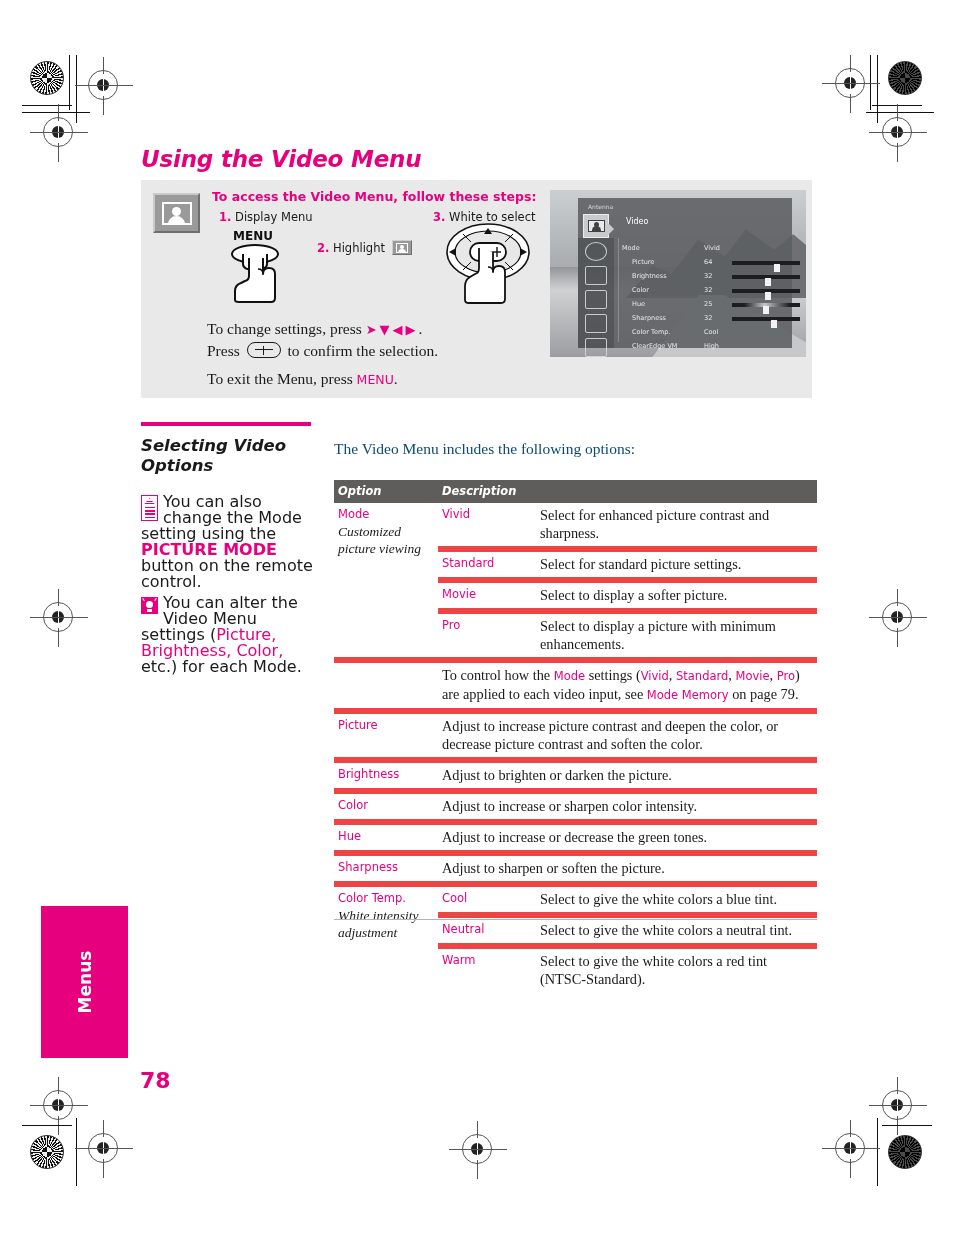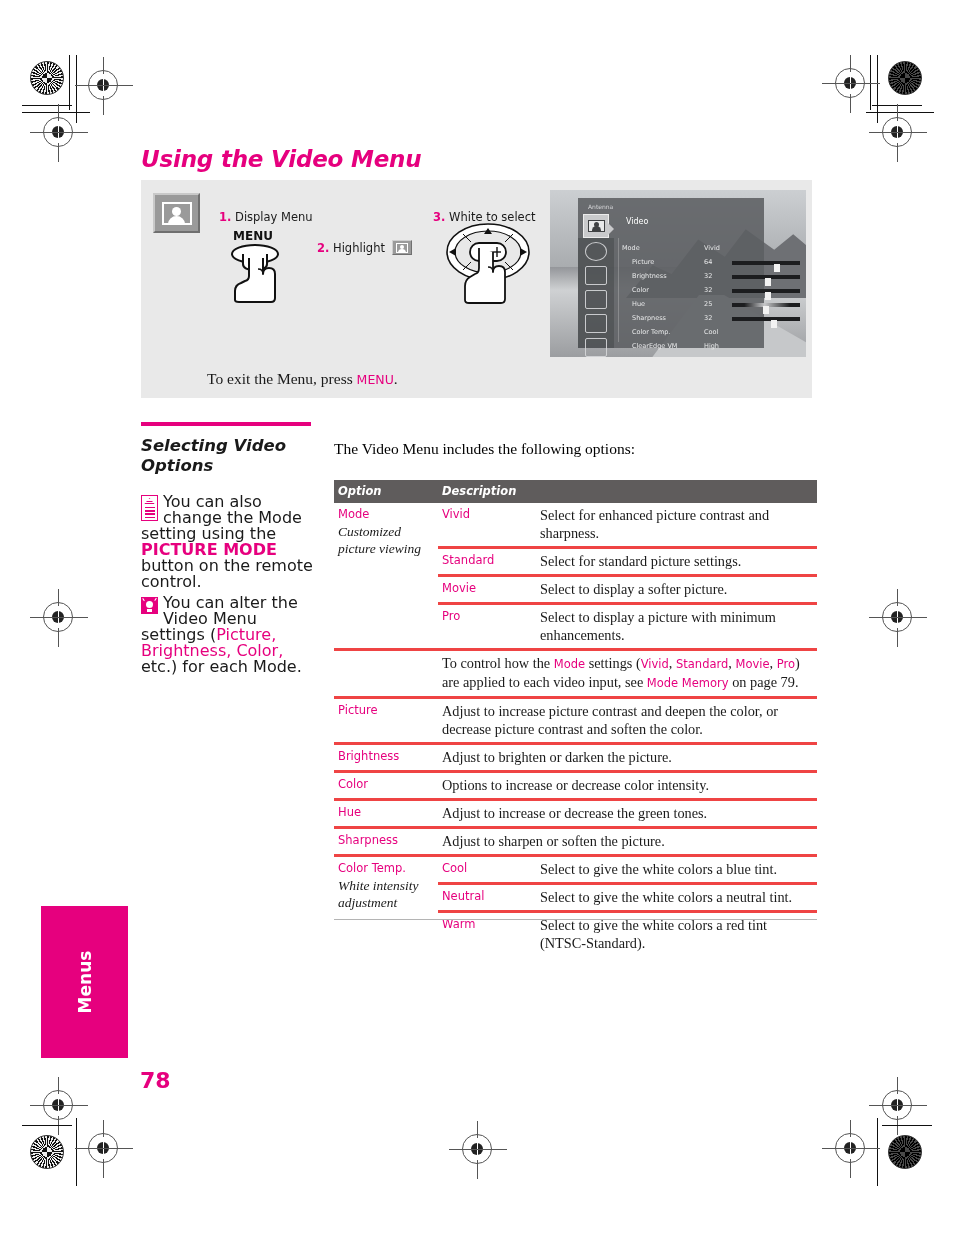--- a/index.html
+++ b/index.html
@@ -212,20 +212,21 @@
   #tv-shot .ground {
     position:absolute; left:0; bottom:0; right:0; height:62px;
     background: linear-gradient(#7d7f82, #8e9093);
     z-index:-1;
   }
   #osd {
     position: absolute;
     left: 28px; top: 8px;
     width: 186px; height: 150px;
     background: rgba(92,94,98,0.88);
+    padding-left: 28px;
   }
   #osd .antenna {
     position:absolute; left:10px; top:5px;
     font-family:"DejaVu Sans", sans-serif; font-size:6px; color:#d6d7d9;
   }
   #osd .vtitle {
     position:absolute; left:48px; top:19px;
     font-family:"DejaVu Sans", sans-serif; font-size:8px; color:#ffffff;
   }
   #osd .railbg {
@@ -338,21 +339,21 @@
     position:absolute; left:50%; bottom:2.5px; margin-left:-2.5px;
     width:5px; height:3px; background:#fff;
   }
   .bulb-icon .ray {
     position:absolute; background:#fff; width:1.4px; height:3px; top:1px;
   }
 
   
   #intro-line {
     position:absolute; left:334px; top:440px;
-    font-family:"Liberation Serif", serif; font-size:15.5px; color:#000000;
+    font-family:"Liberation Serif", serif; font-size:15.5px; color:#0c4a6e;
   }
   #opt-table {
     position:absolute; left:334px; top:480px;
     width: 483px;
     border-collapse: collapse;
   }
   #opt-table th {
     background:#5f5c5c;
     color:#ffffff;
     font-family:"DejaVu Sans", sans-serif;
@@ -378,21 +379,21 @@
   }
   #opt-table td.opt .ital {
     display:block;
     font-family:"Liberation Serif", serif;
     font-style: italic;
     font-size: 13.5px;
     color:#1a1a1a;
     line-height: 17px;
     margin-top: 1px;
   }
-  .rule-top td { border-top: 3px solid #ef4444; }
+  .rule-top td { border-top: 6px solid #ef4444; }
   .rule-top-dark td { border-top: 1px solid #5f5c5c; }
   .colw1 { width: 94px; }
   .colw2 { width: 88px; }
   #table-bottom-rule {
     position:absolute; left:334px; width:483px; height:1px; background:#b4b4b4;
   }
   .pk { color:#e6007e; font-family:"DejaVu Sans", sans-serif; font-size:11.5px; }
 
   
   #menus-tab {
@@ -478,20 +479,21 @@
 
 <div id="access-box">
 
   <div id="tv-icon-badge">
     <div class="frame">
       <div class="head"></div>
       <div class="body"></div>
     </div>
   </div>
 
+  <div class="access-head">To access the Video Menu, follow these steps:</div>
 
   <div class="step" id="step1">
     <b>1.</b>
     <span>Display Menu</span>
   </div>
 
   <div class="step" id="step2">
     <b>2.</b>
     <span>Highlight</span>
     <span class="mini-tv-icon">
@@ -529,20 +531,24 @@
       <polygon points="6,30 13,26 13,34" fill="#111"></polygon>
       <polygon points="84,30 77,26 77,34" fill="#111"></polygon>
       <rect x="27" y="21" width="36" height="18" rx="9" fill="#ffffff" stroke="#111" stroke-width="1.8"></rect>
       <line x1="46" y1="30" x2="58" y2="30" stroke="#111" stroke-width="1.4"></line>
       <line x1="54" y1="25" x2="54" y2="35" stroke="#111" stroke-width="1.4"></line>
       <path d="M36 26 L36 46 Q36 51 32 52 L27 55 Q22 58 22 64 L22 78 Q22 81 26 81 L58 81 Q62 81 62 77 L62 50 Q62 44 56 44 Q50 44 50 50 L50 30" fill="#ffffff" stroke="#111" stroke-width="1.8" stroke-linejoin="round"></path>
       <path d="M50 50 Q50 45 45 45" fill="none" stroke="#111" stroke-width="1.3"></path>
     </svg>
   </div>
 
+  <div class="body-para" id="para-change">
+    <span>To change settings, press </span><span class="arrow-set">➤▼◀▶</span><span>.</span><br>
+    <span>Press </span><span class="confirm-btn"></span><span> to confirm the selection.</span>
+  </div>
 
   <div class="body-para" id="para-exit">
     <span>To exit the Menu, press </span><span class="menu-word">MENU</span><span>.</span>
   </div>
 </div>
 
 <div id="tv-shot">
   <div class="sky"></div>
   <div class="ground"></div>
   <div class="mountain"></div>
@@ -677,21 +683,21 @@
       <tr class="rule-top">
         <td class="opt colw1"><span>Picture</span></td>
         <td colspan="2">Adjust to increase picture contrast and deepen the color, or decrease picture contrast and soften the color.</td>
       </tr>
       <tr class="rule-top">
         <td class="opt colw1"><span>Brightness</span></td>
         <td colspan="2">Adjust to brighten or darken the picture.</td>
       </tr>
       <tr class="rule-top">
         <td class="opt colw1"><span>Color</span></td>
-        <td colspan="2">Options to increase or decrease color intensity.</td>
+        <td colspan="2">Adjust to increase or sharpen color intensity.</td>
       </tr>
       <tr class="rule-top">
         <td class="opt colw1"><span>Hue</span></td>
         <td colspan="2">Adjust to increase or decrease the green tones.</td>
       </tr>
       <tr class="rule-top">
         <td class="opt colw1"><span>Sharpness</span></td>
         <td colspan="2">Adjust to sharpen or soften the picture.</td>
       </tr>
       <tr class="rule-top">

